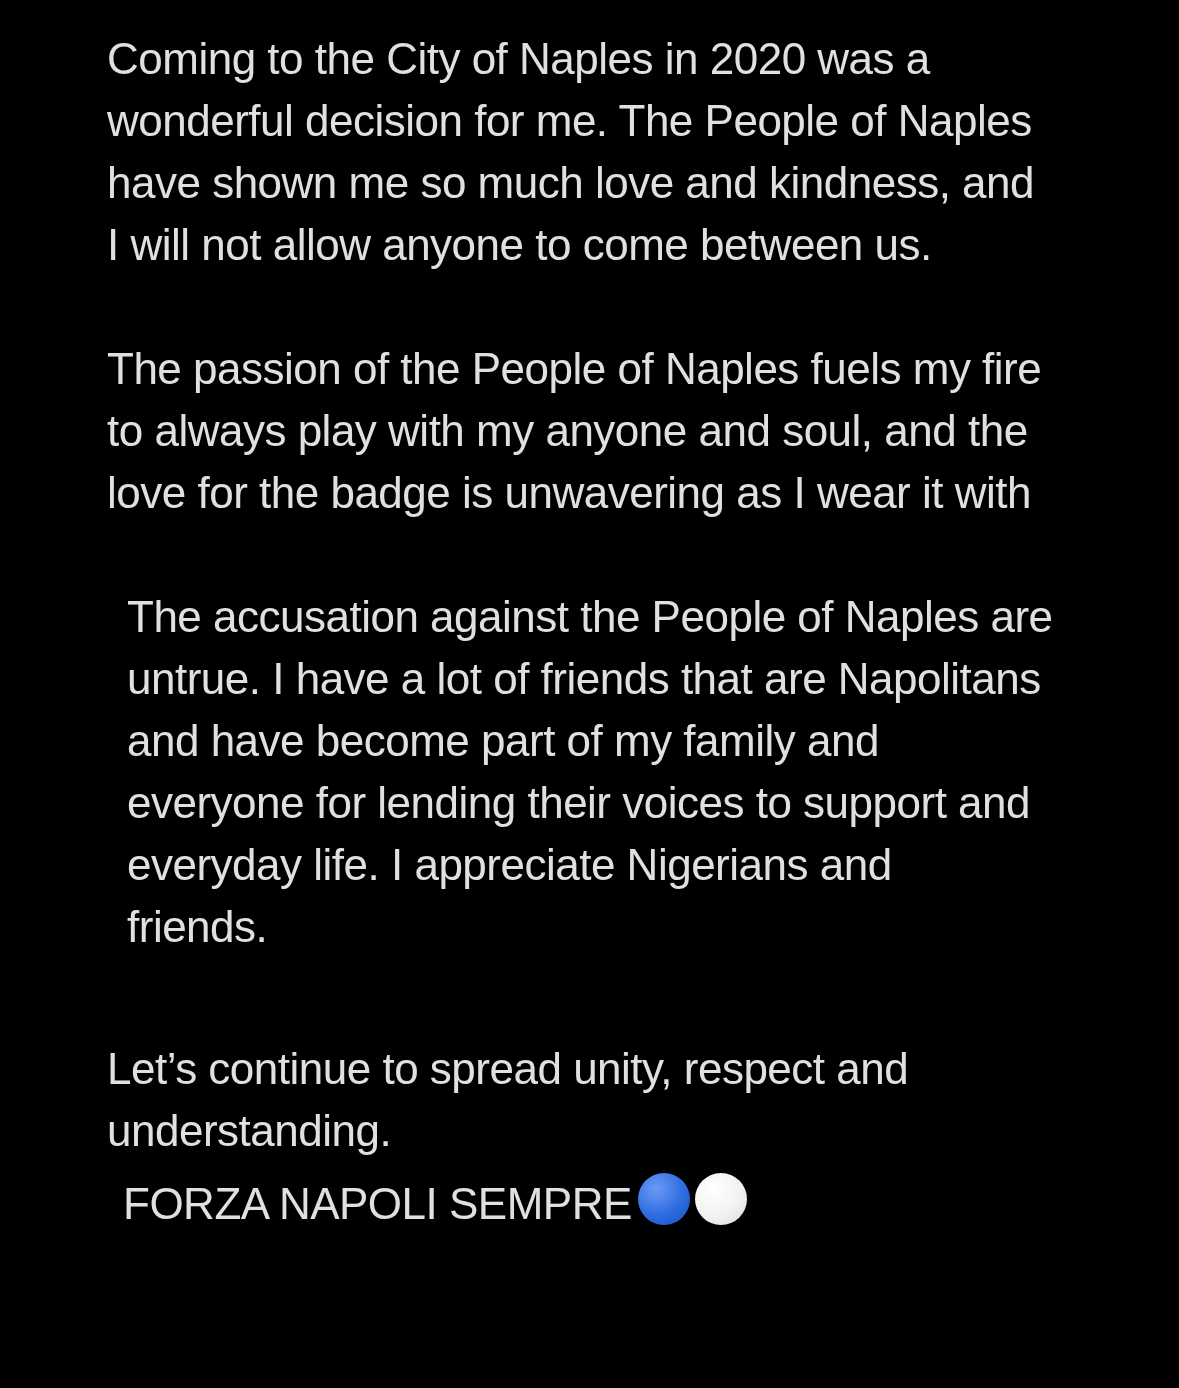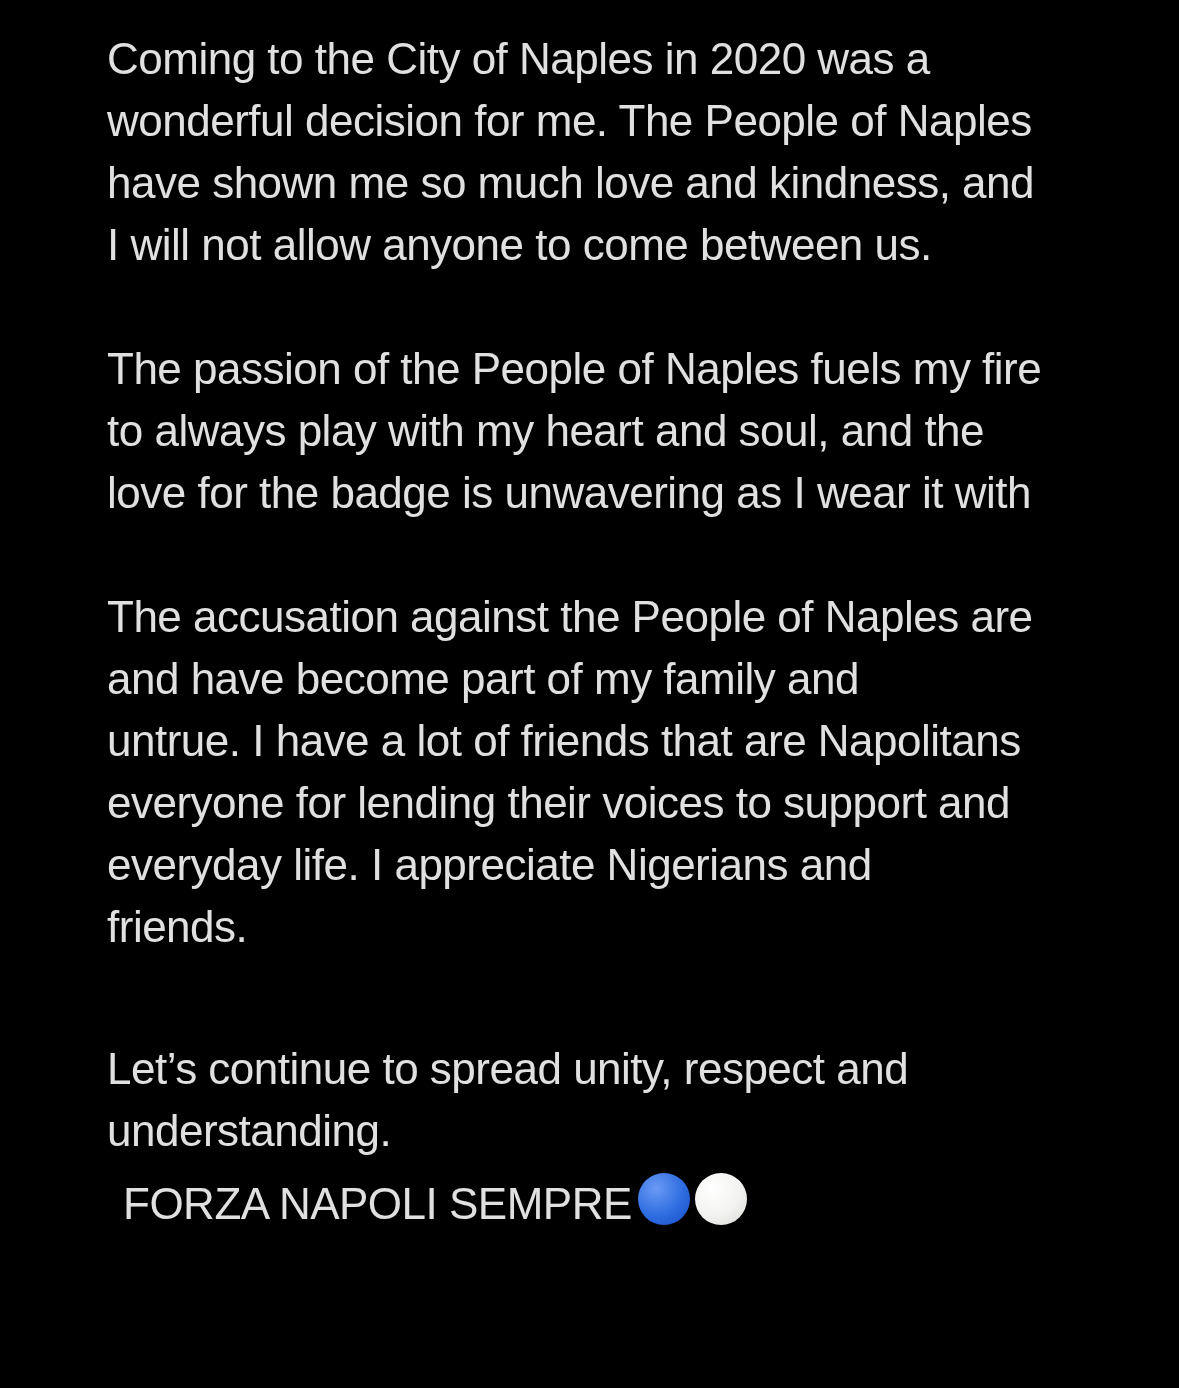--- a/index.html
+++ b/index.html
@@ -18,20 +18,21 @@
     width: 1179px;
     height: 1388px;
     padding: 28px 52px 0 107px;
     background: #000000;
   }
   .para {
     margin: 0 0 62px 0;
   }
   .para.gap-large {
     margin-bottom: 80px;
+    margin-left: 20px;
   }
   .para.gap-none {
     margin-bottom: 11px;
   }
   .line {
     font-size: 44px;
     line-height: 62px;
     letter-spacing: -0.5px;
     font-weight: 400;
     color: #e0e0e0;
@@ -69,28 +70,28 @@
 
   <div class="para">
     <div class="line">Coming to the City of Naples in 2020 was a</div>
     <div class="line">wonderful decision for me. The People of Naples</div>
     <div class="line">have shown me so much love and kindness, and</div>
     <div class="line">I will not allow anyone to come between us.</div>
   </div>
 
   <div class="para">
     <div class="line">The passion of the People of Naples fuels my fire</div>
-    <div class="line">to always play with my heart and soul, and the</div>
+    <div class="line">to always play with my anyone and soul, and the</div>
     <div class="line">love for the badge is unwavering as I wear it with</div>
   </div>
 
   <div class="para gap-large">
     <div class="line">The accusation against the People of Naples are</div>
+    <div class="line">untrue. I have a lot of friends that are Napolitans</div>
     <div class="line">and have become part of my family and</div>
-    <div class="line">untrue. I have a lot of friends that are Napolitans</div>
     <div class="line">everyone for lending their voices to support and</div>
     <div class="line">everyday life. I appreciate Nigerians and</div>
     <div class="line">friends.</div>
   </div>
 
   <div class="para gap-none">
     <div class="line">Let’s continue to spread unity, respect and</div>
     <div class="line">understanding.</div>
   </div>
 

